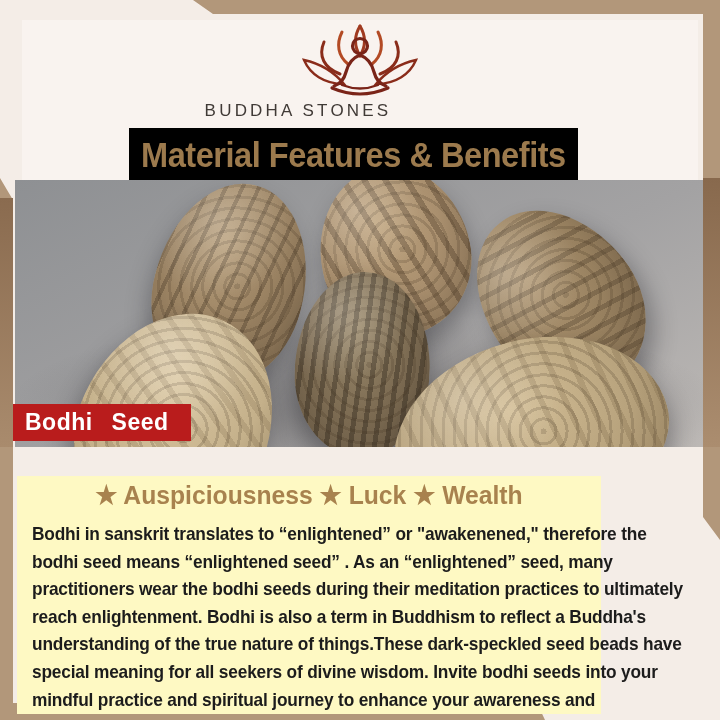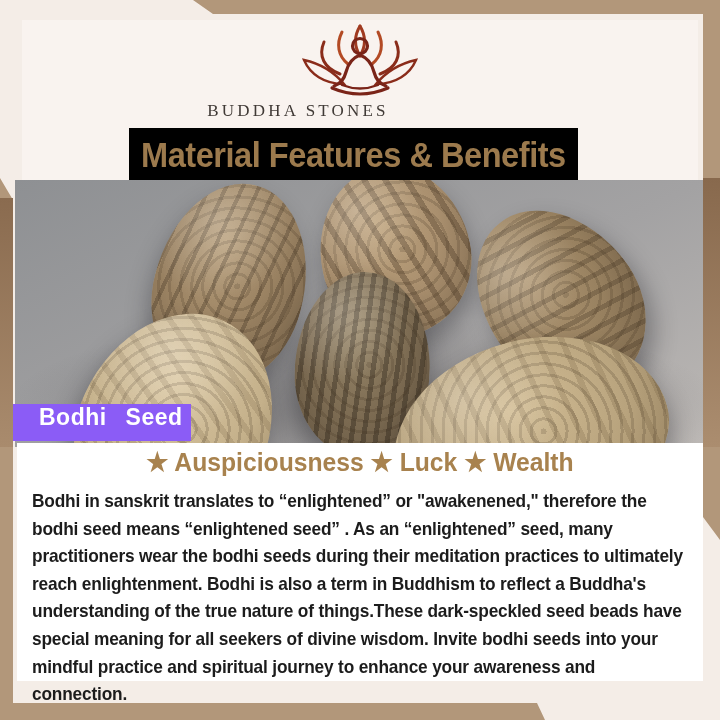--- a/index.html
+++ b/index.html
@@ -11,21 +11,21 @@
   .frame.top-right{clip-path:polygon(193px 0,720px 0,720px 540px,703px 517px,703px 14px,213px 14px);}
   .frame.left-bottom{clip-path:polygon(0 178px,13px 200px,13px 703px,537px 703px,545px 720px,0 720px);}
   .border-shade{position:absolute;z-index:3;}
   .border-shade.left{left:0;top:198px;width:13px;height:249px;background:linear-gradient(#8a6b4f,#a98b6d);}
   .border-shade.right{left:703px;top:178px;width:17px;height:269px;background:linear-gradient(#88694d,#ab8d6f);}
 
   
   .header-panel{position:absolute;left:22px;top:20px;width:676px;height:160px;background:#f9f3ef;}
   .logo{position:absolute;left:290px;top:22px;width:140px;height:80px;z-index:2;}
   .brand-name{position:absolute;left:0;top:101px;width:596px;text-align:center;z-index:2;
-              font-family:Liberation Serif, serif;font-size:17px;letter-spacing:3.2px;
+              font-family:Liberation Sans, sans-serif;font-size:17px;letter-spacing:3.2px;
               color:#403a36;}
   .banner-strip{position:absolute;left:129px;top:128px;width:449px;height:53px;background:#000000;
                 z-index:2;display:flex;align-items:center;justify-content:center;}
   .banner-title{font-size:35px;font-weight:bold;color:#9c7a4d;letter-spacing:-0.5px;
                 white-space:nowrap;transform:scaleX(.93);}
 
   
   .photo{position:absolute;left:15px;top:180px;width:688px;height:267px;overflow:hidden;z-index:2;
          background:linear-gradient(155deg,#8e9093 0%,#a3a2a3 55%,#bcb8b5 100%);}
   .ground-shadow{position:absolute;left:-40px;bottom:-60px;width:780px;height:200px;
@@ -48,27 +48,27 @@
         background:repeating-linear-gradient(95deg,rgba(40,32,22,.38) 0 5px,transparent 5px 12px),
         radial-gradient(ellipse at 45% 30%,#9b8a6c 0%,#7c6b52 50%,#5a4c3a 100%);}
   .seed.s5{left:65px;top:130px;width:190px;height:230px;transform:rotate(25deg);
         background:repeating-linear-gradient(30deg,rgba(120,100,70,.22) 0 6px,transparent 6px 20px),
         radial-gradient(ellipse at 40% 30%,#dcc9a4 0%,#c4b08a 55%,#93805f 100%);}
   .seed.s6{left:375px;top:160px;width:280px;height:190px;transform:rotate(-15deg);
         background:repeating-linear-gradient(80deg,rgba(110,90,60,.22) 0 6px,transparent 6px 22px),
         radial-gradient(ellipse at 45% 35%,#d4bf97 0%,#b8a37d 55%,#8a7555 100%);}
 
   
-  .photo-label{position:absolute;left:13px;top:404px;width:178px;height:37px;background:#8b5cf6;
-        z-index:4;display:flex;box-sizing:border-box;padding-left:26px;}
+  .photo-label{position:absolute;left:13px;top:404px;width:178px;height:37px;background:#b91c1c;
+        z-index:4;display:flex;align-items:center;box-sizing:border-box;padding-left:12px;}
   .photo-label span{color:#ffffff;font-weight:bold;font-size:23px;letter-spacing:.5px;
         word-spacing:12px;white-space:nowrap;}
 
   
-  .text-panel{position:absolute;left:17px;top:443px;width:686px;height:238px;background:#ffffff;z-index:2;}
+  .text-panel{position:absolute;left:17px;top:476px;width:584px;height:238px;background:#fef9c3;z-index:2;}
   .benefits-line{margin-top:4px;text-align:center;}
   .benefits-line span{display:inline-block;transform:scaleX(.95);font-size:26px;font-weight:bold;
         color:#a8824e;white-space:nowrap;letter-spacing:0;}
   .paragraph{width:724px;margin:9px 0 0 15px;transform:scaleX(.91);transform-origin:0 0;
         font-size:19px;line-height:27.6px;font-weight:bold;color:#1c1c1c;letter-spacing:-0.2px;}
 </style>
 </head>
 <body>
 
 <div class="page">

